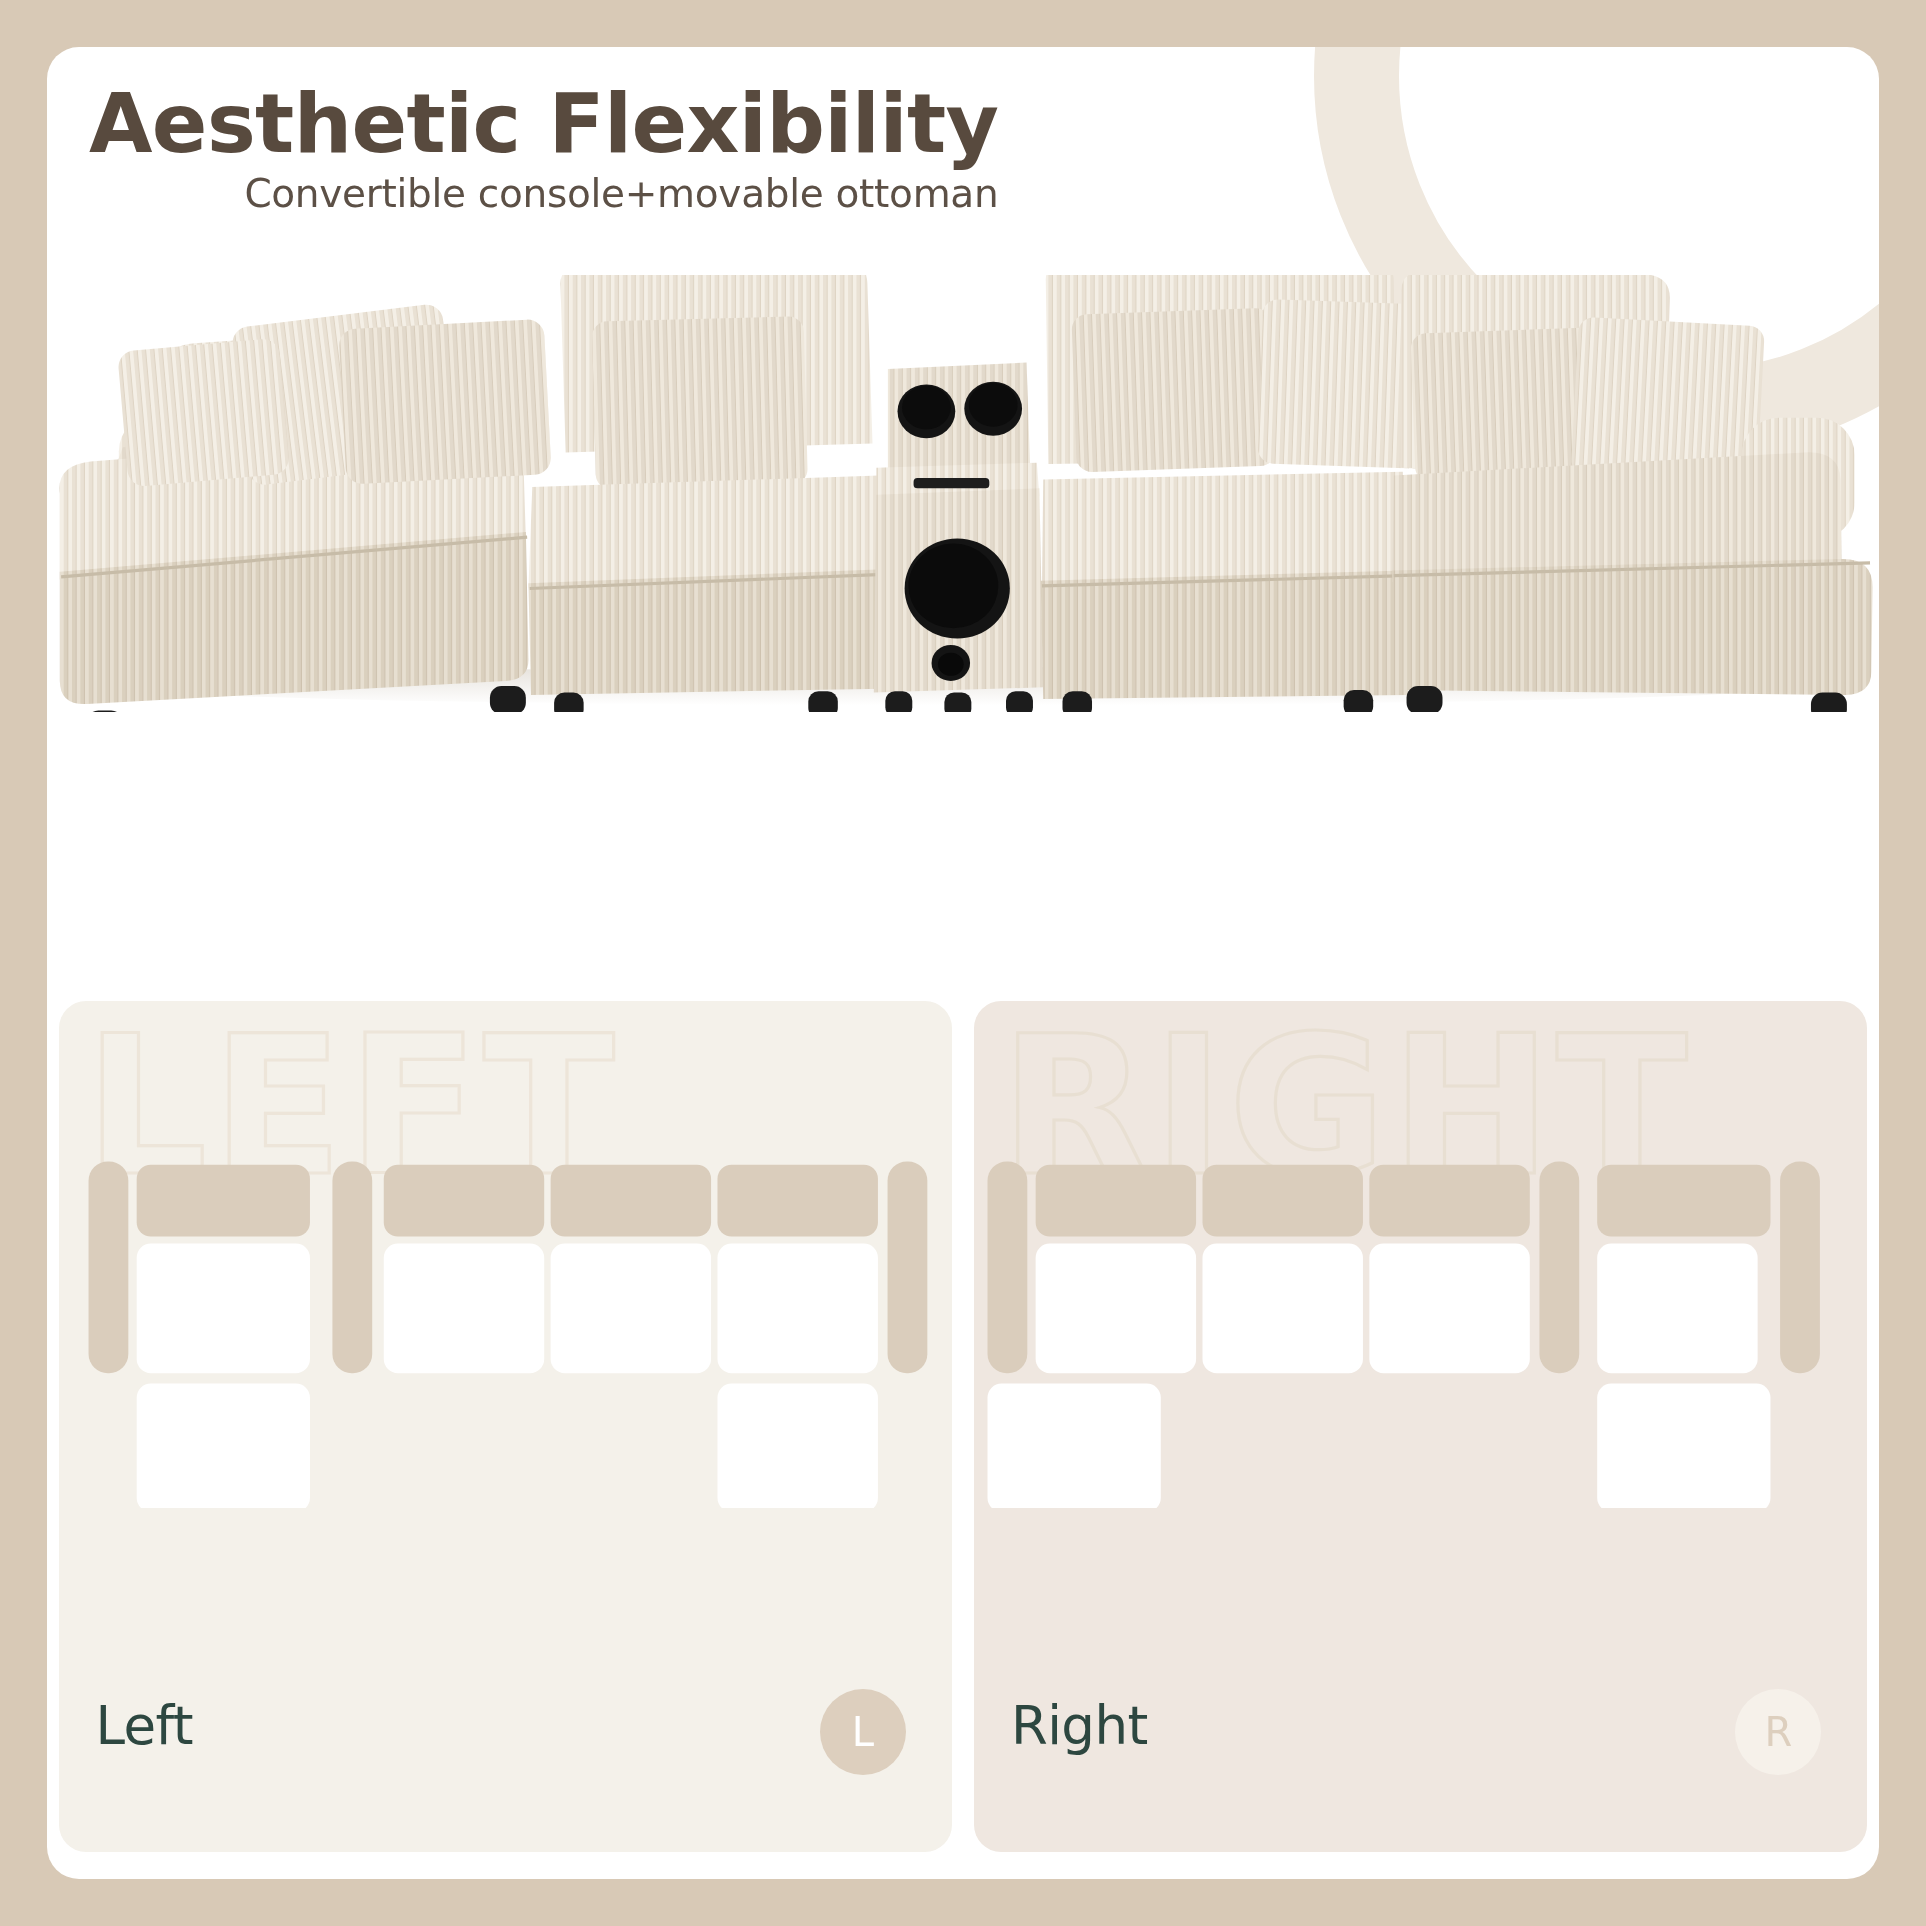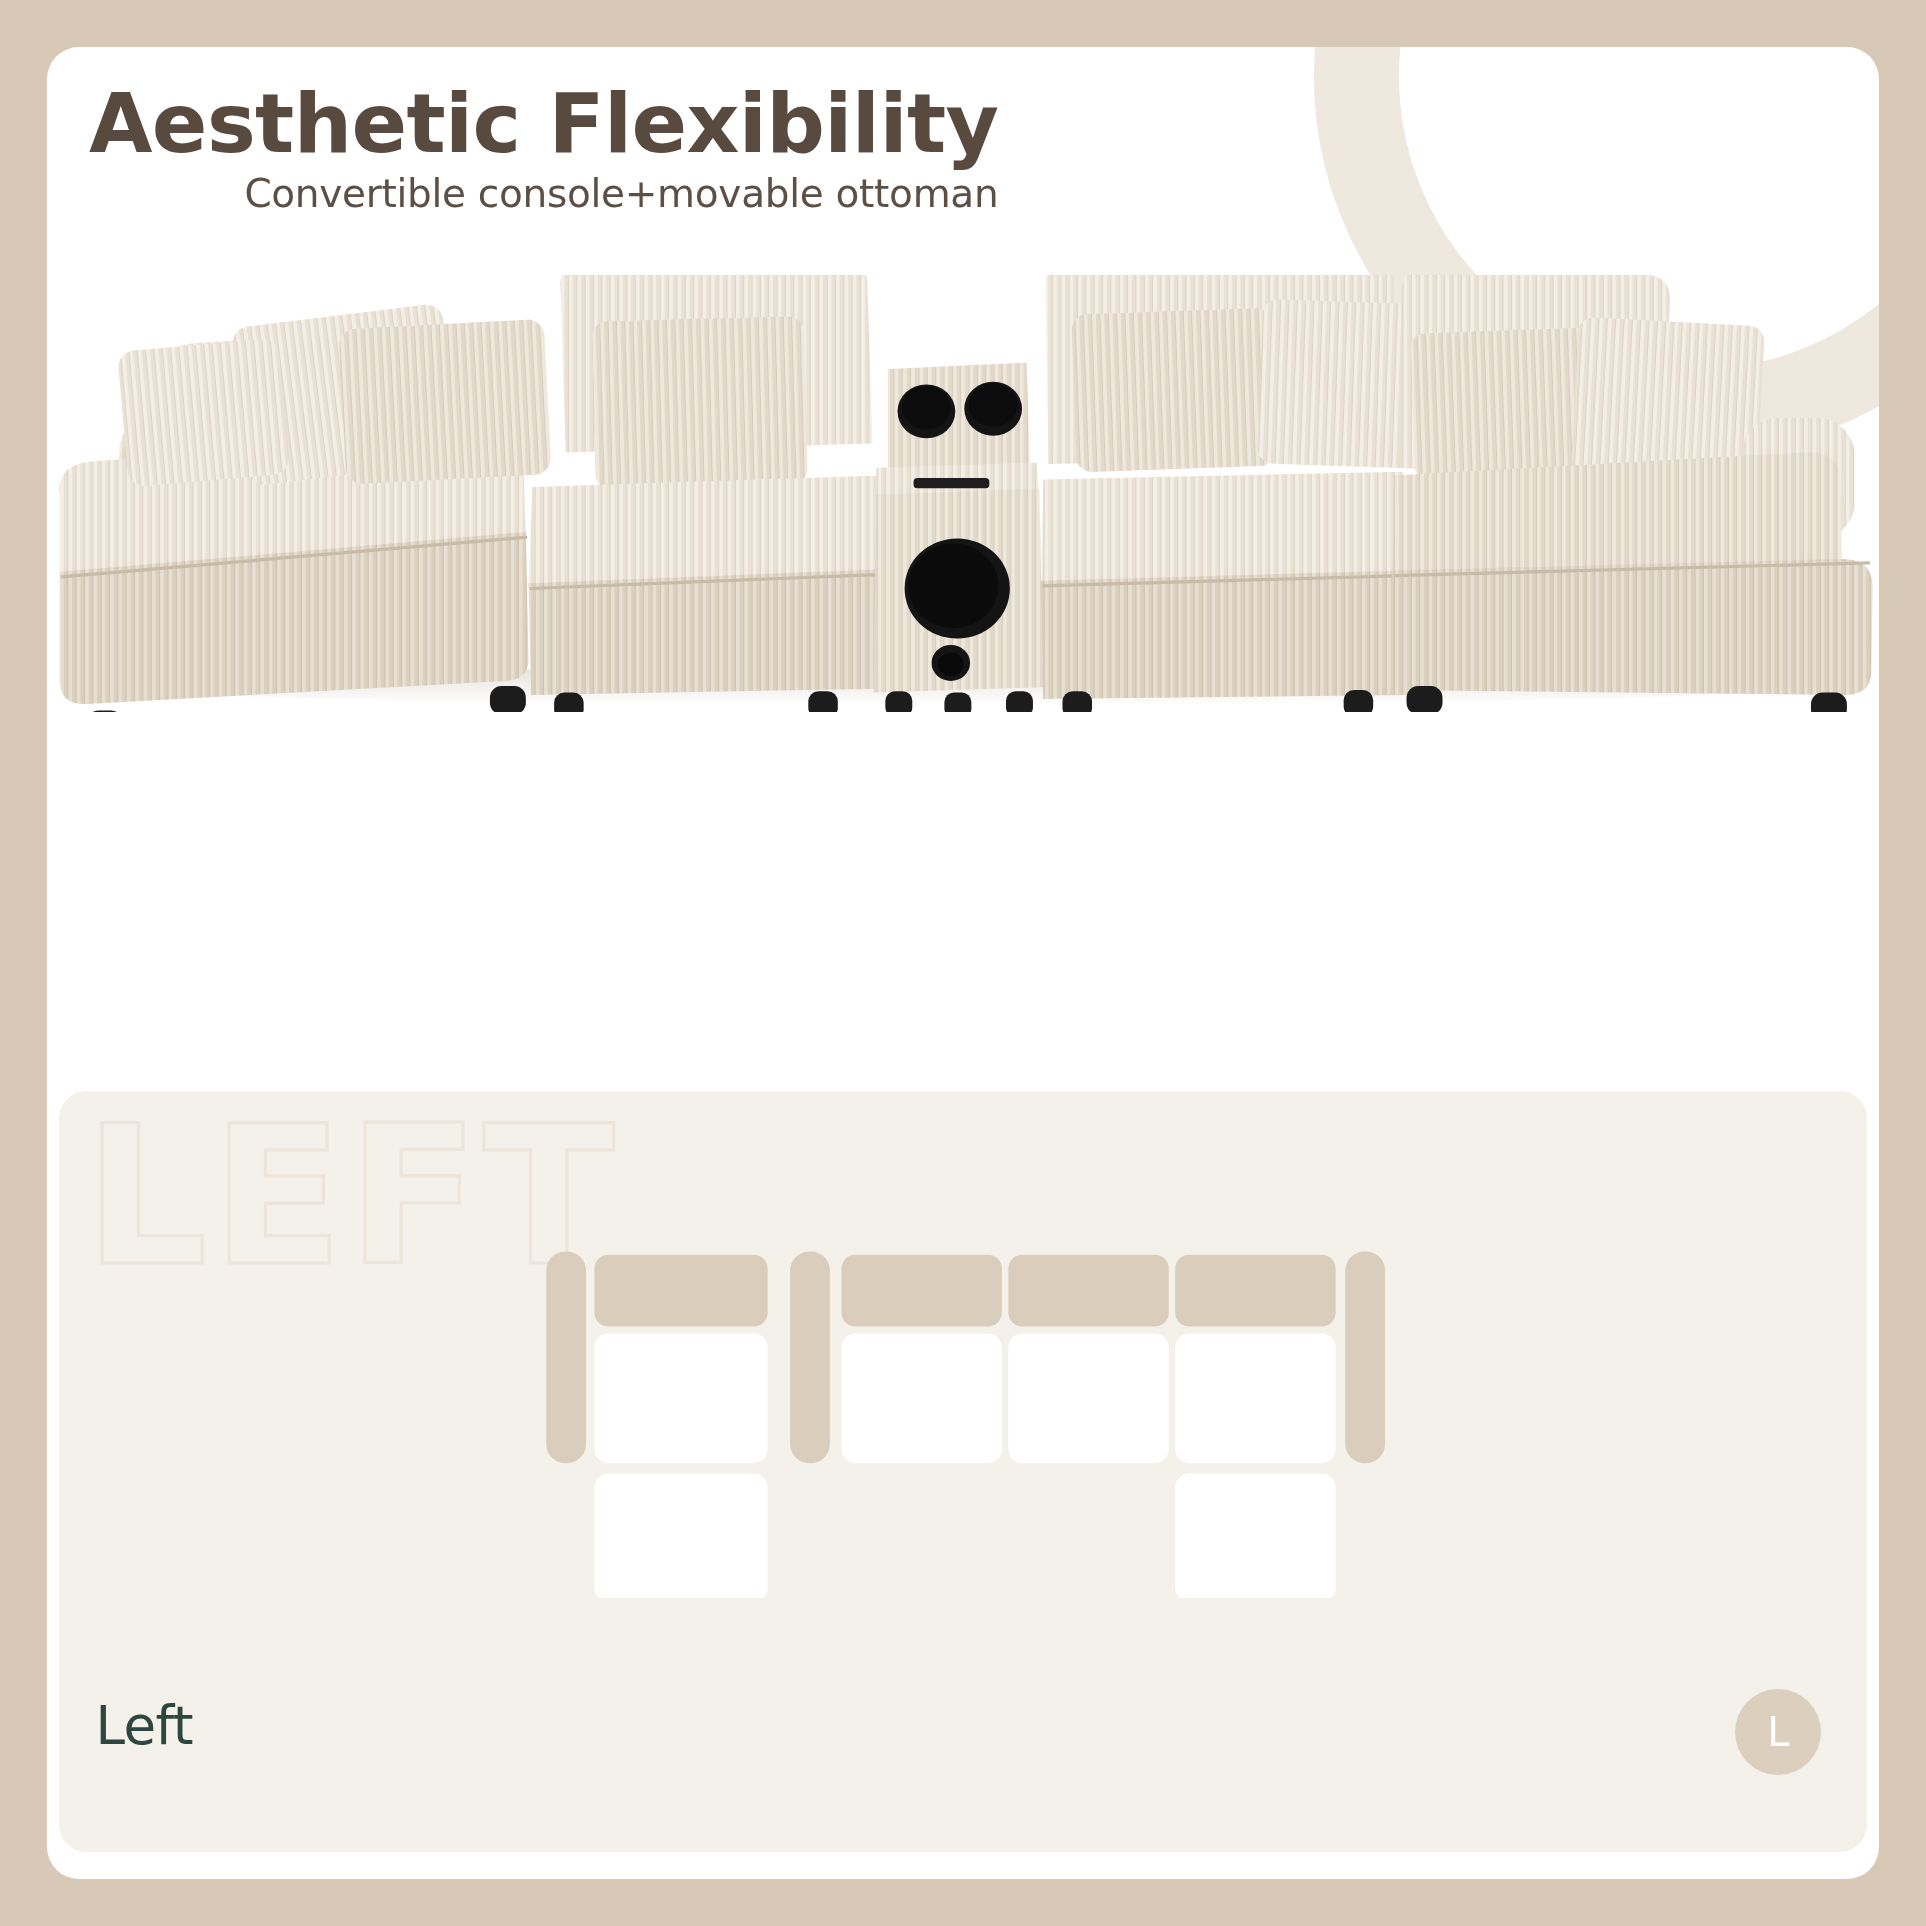--- a/index.html
+++ b/index.html
@@ -49,21 +49,21 @@
   }
 
   
   #hero { position:absolute; left:0; top:228px; width:1832px; height:437px; }
   #sofa { position:absolute; left:0; top:0; width:1832px; height:437px; }
 
   
   #variants {
     position:absolute;
     left:11.6px; right:11.6px; bottom:27px;
-    height:761px;
+    height:851px;
     display:flex;
     gap:22px;
   }
   .vcard {
     flex:1;
     border-radius:27px;
     position:relative;
     overflow:hidden;
   }
   .vcard.left  { background:#F4F1EA; }
@@ -260,16 +260,42 @@
         <rect x="1000" y="378" width="250" height="202" rx="22" fill="#FFFFFF"></rect>
 
         <rect x="95" y="596" width="270" height="200" rx="22" fill="#FFFFFF"></rect>
         <rect x="1000" y="596" width="250" height="200" rx="22" fill="#FFFFFF"></rect>
       </svg>
 
       <div class="vlabel">Left</div>
       <div class="vbadge l">L</div>
     </div>
 
+    <div class="vcard right">
+      <div class="watermark">RIGHT</div>
+
+      <svg class="schematic" viewBox="0 0 1340 790" xmlns="http://www.w3.org/2000/svg">
+
+        <rect x="70" y="255" width="250" height="112" rx="22" fill="#DACDBC"></rect>
+        <rect x="330" y="255" width="250" height="112" rx="22" fill="#DACDBC"></rect>
+        <rect x="590" y="255" width="250" height="112" rx="22" fill="#DACDBC"></rect>
+        <rect x="945" y="255" width="270" height="112" rx="22" fill="#DACDBC"></rect>
+
+        <rect x="-5" y="250" width="62" height="330" rx="30" fill="#DACDBC"></rect>
+        <rect x="855" y="250" width="62" height="330" rx="30" fill="#DACDBC"></rect>
+        <rect x="1230" y="250" width="62" height="330" rx="30" fill="#DACDBC"></rect>
+
+        <rect x="70" y="378" width="250" height="202" rx="22" fill="#FFFFFF"></rect>
+        <rect x="330" y="378" width="250" height="202" rx="22" fill="#FFFFFF"></rect>
+        <rect x="590" y="378" width="250" height="202" rx="22" fill="#FFFFFF"></rect>
+        <rect x="945" y="378" width="250" height="202" rx="22" fill="#FFFFFF"></rect>
+
+        <rect x="-5" y="596" width="270" height="200" rx="22" fill="#FFFFFF"></rect>
+        <rect x="945" y="596" width="270" height="200" rx="22" fill="#FFFFFF"></rect>
+      </svg>
+
+      <div class="vlabel">Right</div>
+      <div class="vbadge r">R</div>
+    </div>
 
   </div>
 </div>
 
 
 </body></html>

